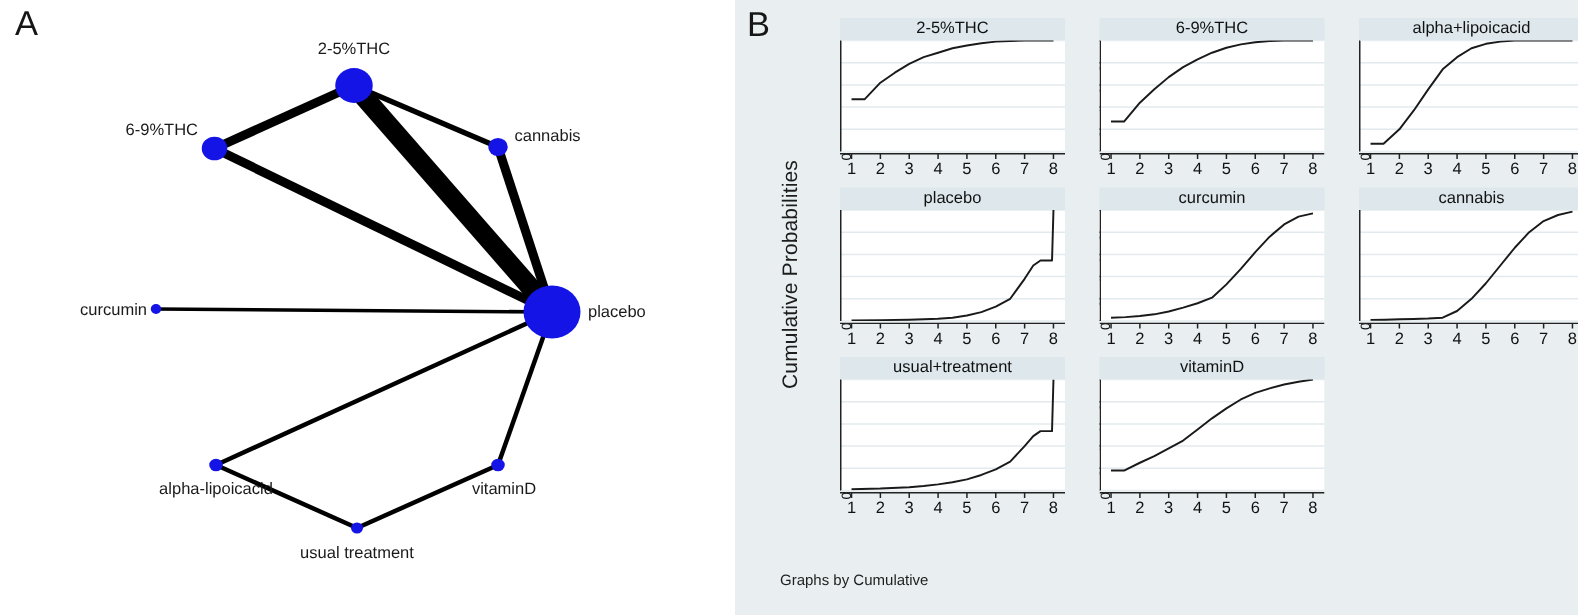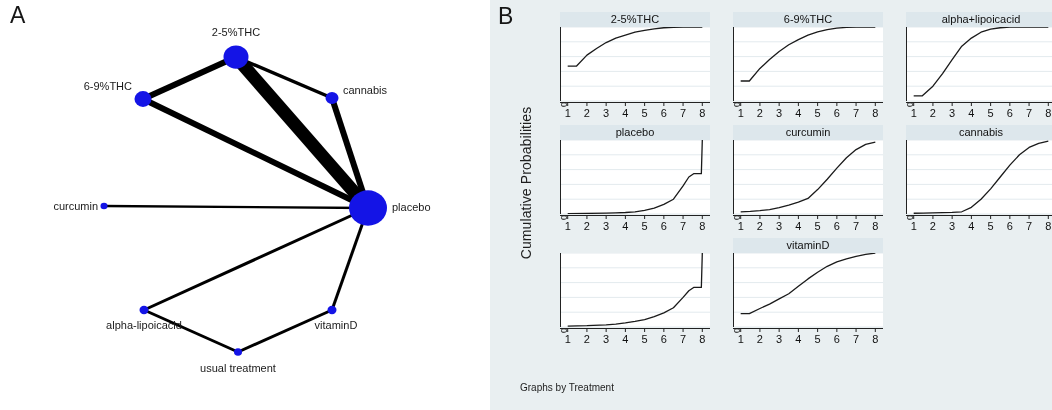--- a/index.html
+++ b/index.html
@@ -406,20 +406,21 @@
             <div class="tick-lbl" style="left: 26.9231px;">2</div>
             <div class="tick-lbl" style="left: 46.1538px;">3</div>
             <div class="tick-lbl" style="left: 65.3846px;">4</div>
             <div class="tick-lbl" style="left: 84.6154px;">5</div>
             <div class="tick-lbl" style="left: 103.846px;">6</div>
             <div class="tick-lbl" style="left: 123.077px;">7</div>
             <div class="tick-lbl" style="left: 142.308px;">8</div>
           </div>
         </div>
         <div class="sp">
+          <div class="sp-title" style="background: rgb(221, 231, 236);">usual+treatment</div>
           <div class="sp-ylab-wrap">
             <div class="yt" style="top: 74px; right: 0px; transform-origin: 100% 50%; transform: translateY(-50%) rotate(-90deg);">0</div>
             <div class="yt" style="top: 59.2px; right: 0px; transform-origin: 100% 50%; transform: translateY(-50%) rotate(-90deg);">.2</div>
             <div class="yt" style="top: 44.4px; right: 0px; transform-origin: 100% 50%; transform: translateY(-50%) rotate(-90deg);">.4</div>
             <div class="yt" style="top: 29.6px; right: 0px; transform-origin: 100% 50%; transform: translateY(-50%) rotate(-90deg);">.6</div>
             <div class="yt" style="top: 14.8px; right: 0px; transform-origin: 100% 50%; transform: translateY(-50%) rotate(-90deg);">.8</div>
             <div class="yt" style="top: 0px; right: 0px; transform-origin: 100% 50%; transform: translateY(-50%) rotate(-90deg);">1</div>
           </div>
           <svg class="sp-plot" width="150" height="74">
             <rect x="0" y="0" width="150" height="74" fill="#ffffff"></rect>
@@ -503,16 +504,16 @@
             <div class="tick-lbl" style="left: 26.9231px;">2</div>
             <div class="tick-lbl" style="left: 46.1538px;">3</div>
             <div class="tick-lbl" style="left: 65.3846px;">4</div>
             <div class="tick-lbl" style="left: 84.6154px;">5</div>
             <div class="tick-lbl" style="left: 103.846px;">6</div>
             <div class="tick-lbl" style="left: 123.077px;">7</div>
             <div class="tick-lbl" style="left: 142.308px;">8</div>
           </div>
         </div>
       </div>
-    <div id="bylab">Graphs by Treatment</div>
+    <div id="bylab">Graphs by Cumulative</div>
   </div>
 
 </div>
 
 </body></html>

